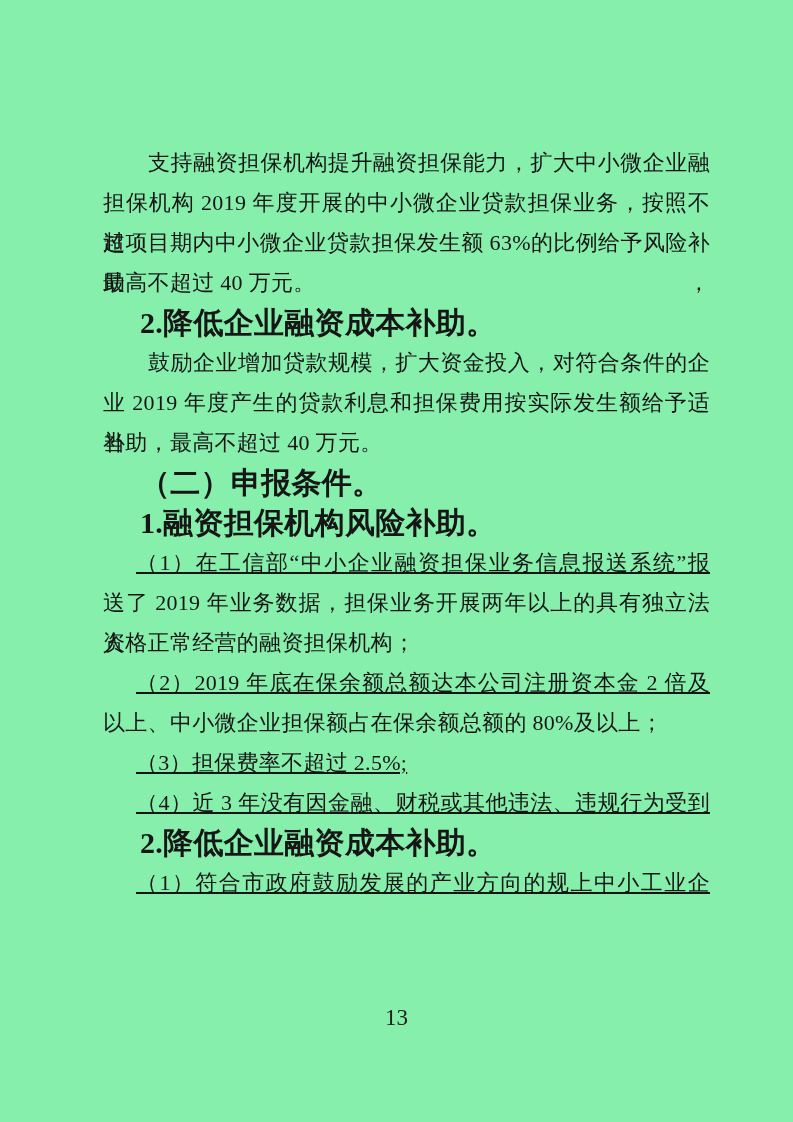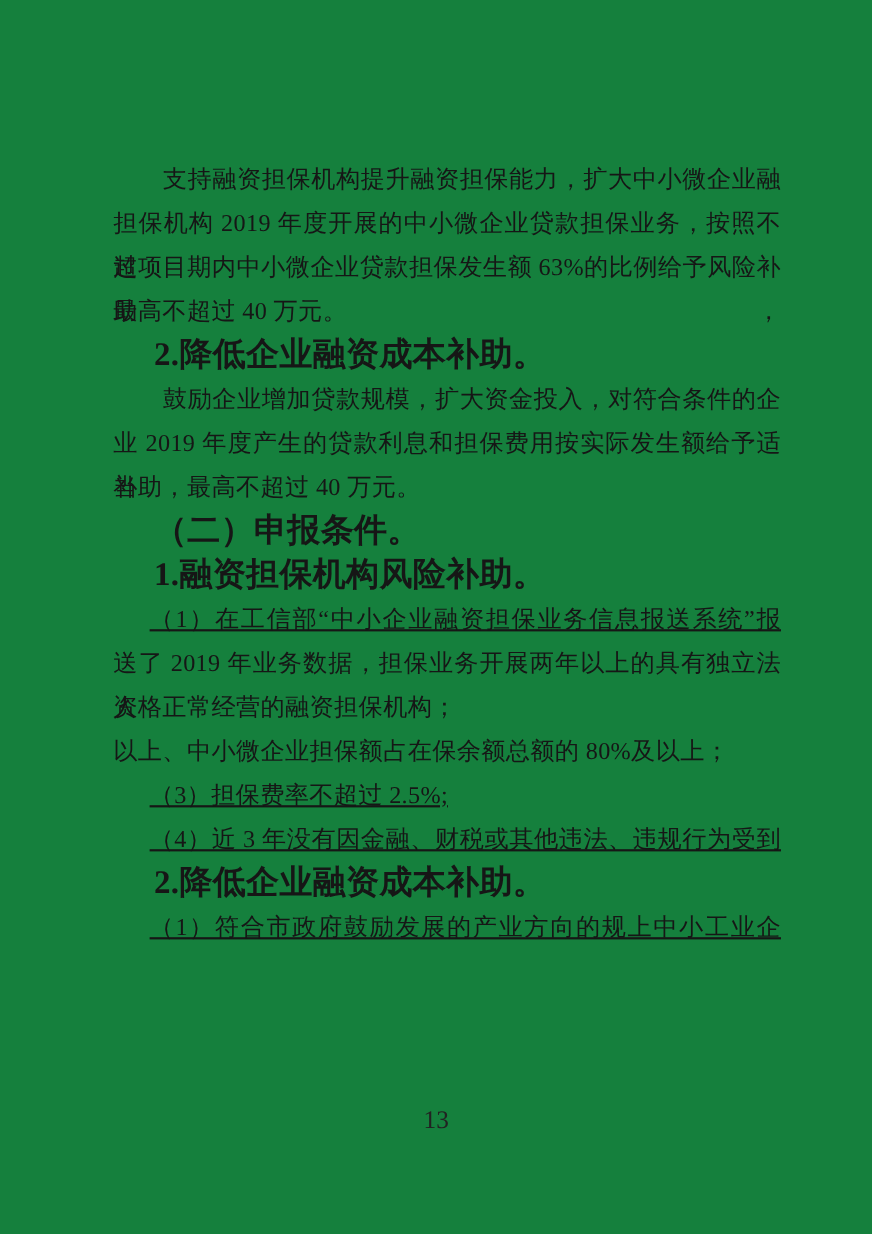--- a/index.html
+++ b/index.html
@@ -5,21 +5,21 @@
   html, body {
     margin: 0;
     padding: 0;
     background: #e8e8e8;
   }
   .page {
     position: relative;
     width: 793px;
     height: 1122px;
     margin: 0 auto;
-    background: #15803d;
+    background: #86efac;
     overflow: hidden;
     font-family: "Liberation Serif", "DejaVu Serif", serif;
     color: #161616;
   }
   .content {
     position: absolute;
     left: 103px;
     top: 143px;
     width: 607px;
   }
@@ -88,20 +88,21 @@
       </div>
       <div class="block heading">
         <div class="line first">1.融资担保机构风险补助。</div>
       </div>
       <div class="block item">
         <div class="line first fill">（1）在工信部“中小企业融资担保业务信息报送系统”报</div>
         <div class="line fill">送了 2019 年业务数据，担保业务开展两年以上的具有独立法人</div>
         <div class="line">资格正常经营的融资担保机构；</div>
       </div>
       <div class="block item">
+        <div class="line first fill">（2）2019 年底在保余额总额达本公司注册资本金 2 倍及</div>
         <div class="line">以上、中小微企业担保额占在保余额总额的 80%及以上；</div>
       </div>
       <div class="block item">
         <div class="line first">（3）担保费率不超过 2.5%;</div>
       </div>
       <div class="block item">
         <div class="line first fill">（4）近 3 年没有因金融、财税或其他违法、违规行为受到</div>
       </div>
       <div class="block heading">
         <div class="line first">2.降低企业融资成本补助。</div>

